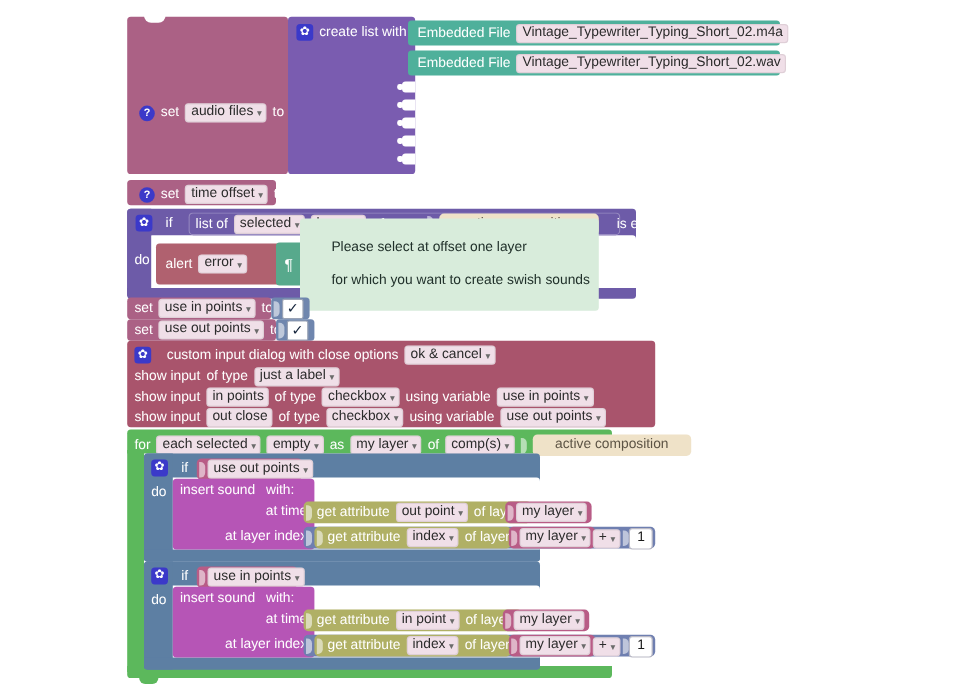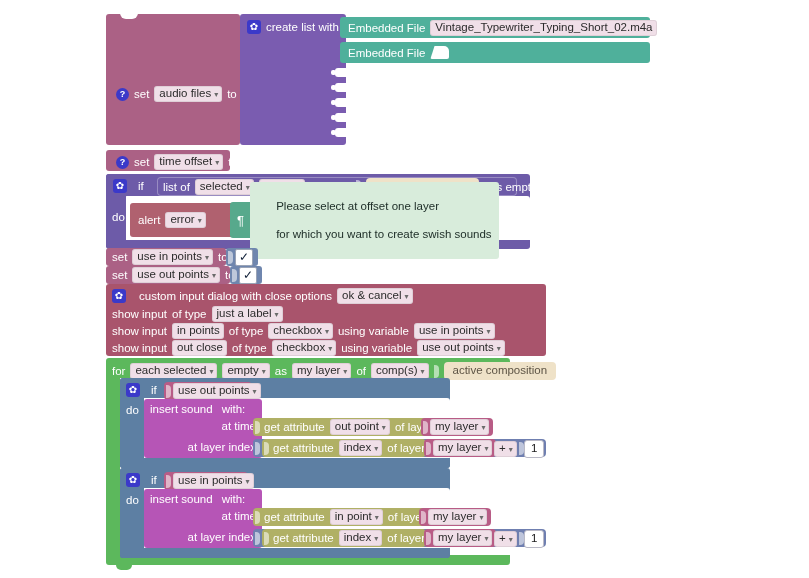--- a/index.html
+++ b/index.html
@@ -17,21 +17,21 @@
 
   
   .slot{background:#f0dfe8;color:#2b2b2b;border-radius:3px;padding:1px 4px 2px 5px;
         font-size:11.5px;line-height:13px;display:inline-flex;align-items:center;gap:3px;
         box-shadow:inset 0 0 0 1px rgba(0,0,0,.07);}
   .slot .car{font-size:8px;color:#6b6b6b;transform:translateY(1px);}
 
   .field{background:#ffffff;color:#1a1a1a;border-radius:3px;padding:1px 6px 2px;
          font-size:11.5px;line-height:13px;border:1px solid #b9b9c6;}
 
-  .cream{background:#efe2c8;color:#5d5445;border-radius:4px;padding:2px 9px 3px;
+  .cream{background:#efe2c8;color:#5d5445;border-radius:4px;padding:2px 19px 3px;
          font-size:11.5px;line-height:13px;text-align:center;}
 
   
   .gear{width:14px;height:14px;border-radius:3px;background:#3b39c9;
         display:inline-flex;align-items:center;justify-content:center;
         color:#fff;font-size:10px;line-height:10px;flex:0 0 auto;}
   .qmark{width:13px;height:13px;border-radius:50%;background:#3b39c9;color:#fff;
          display:inline-flex;align-items:center;justify-content:center;
          font-size:9px;line-height:9px;font-weight:bold;flex:0 0 auto;}
 
@@ -111,20 +111,21 @@
     <div class="row">
       <span class="lbl">Embedded File</span>
       <span class="slot">Vintage_Typewriter_Typing_Short_02.m4a</span>
       <span class="folder"></span>
     </div>
   </div>
 
   <div class="blk c-embed" style="left:340px;top:42px;width:310px;height:21px;border-radius:3px;padding-left:8px;">
     <div class="row">
       <span class="lbl">Embedded File</span>
+      <span class="slot">Vintage_Typewriter_Typing_Short_02.wav</span>
       <span class="folder"></span>
     </div>
   </div>
 
   <div class="blk c-set" style="left:106px;top:150px;width:124px;height:21px;border-radius:3px;">
     <div class="row" style="position:absolute;left:10px;top:4px;">
       <span class="qmark">?</span>
       <span class="lbl">set</span>
       <span class="slot">
         <span>time offset</span>

